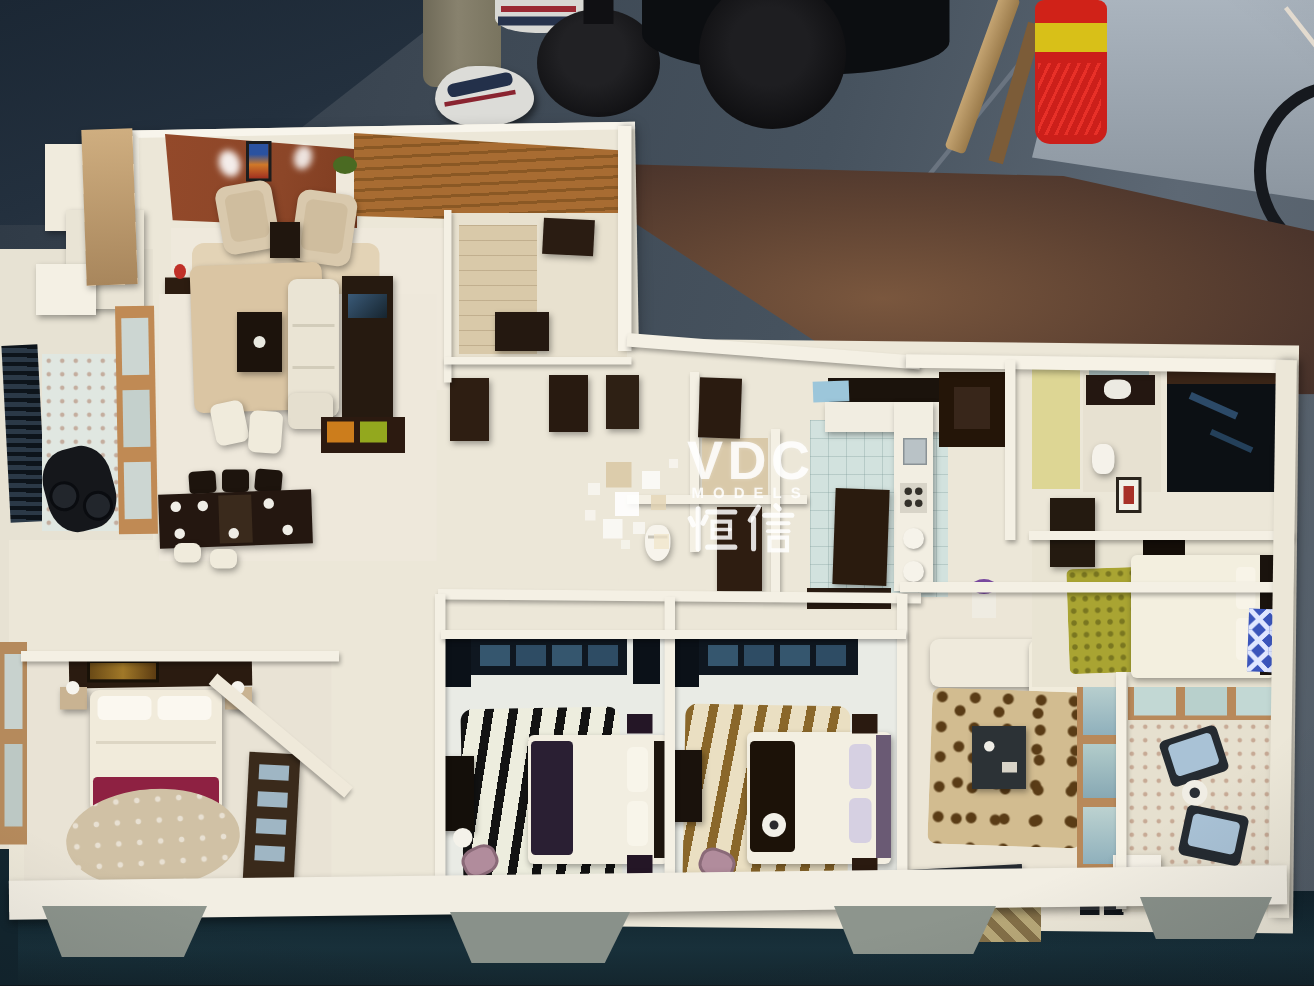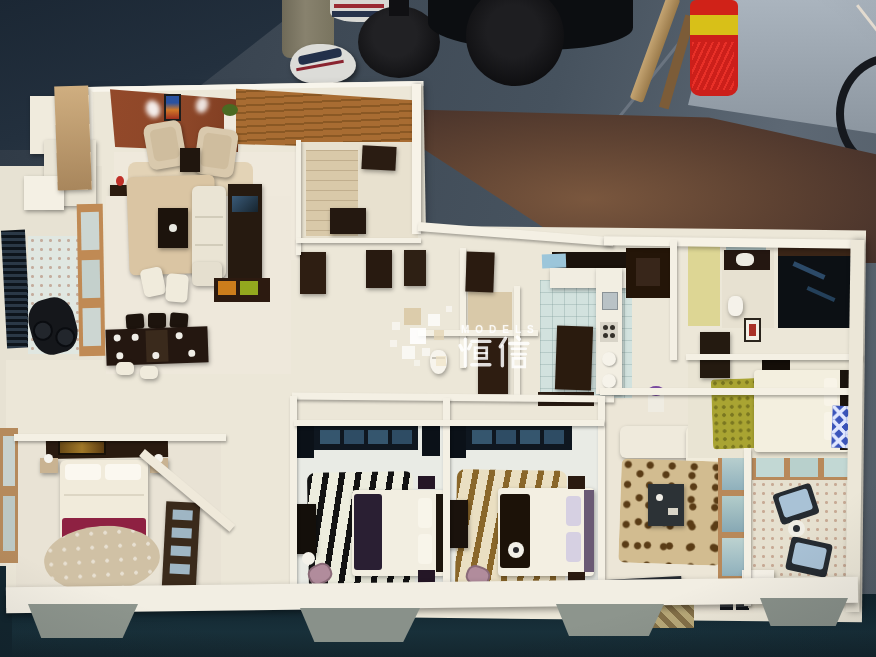--- a/index.html
+++ b/index.html
@@ -371,20 +371,21 @@
       <div style="left:2px;top:24px;width:8px;height:8px;background:rgba(255,255,255,.55);"></div>
       <div style="left:20px;top:30px;width:16px;height:16px;background:rgba(255,255,255,.88);"></div>
       <div style="left:44px;top:32px;width:10px;height:10px;background:rgba(228,212,180,.8);"></div>
       <div style="left:0;top:42px;width:7px;height:7px;background:rgba(255,255,255,.5);"></div>
       <div style="left:12px;top:48px;width:13px;height:13px;background:rgba(255,255,255,.7);"></div>
       <div style="left:32px;top:50px;width:8px;height:8px;background:rgba(255,255,255,.6);"></div>
       <div style="left:24px;top:62px;width:6px;height:6px;background:rgba(255,255,255,.45);"></div>
       <div style="left:46px;top:58px;width:10px;height:10px;background:rgba(240,228,200,.7);"></div>
       <div style="left:56px;top:8px;width:6px;height:6px;background:rgba(255,255,255,.5);"></div>
     </div>
+    <div class="wm-txt" style="left:68px;top:0;font-size:36px;font-weight:bold;letter-spacing:3px;">VDC</div>
     <div class="wm-txt" style="left:71px;top:38px;font-size:10px;font-weight:bold;letter-spacing:6px;">MODELS</div>
     <span style="left:0;top:0;width:1px;height:1px;overflow:hidden;clip-path:inset(100%);">恒信</span>
     <svg style="left:68px;top:48px;" width="34" height="36" viewBox="0 0 32 32" stroke="rgba(255,255,255,.85)" stroke-width="3.2" fill="none" stroke-linecap="round">
       <line x1="7" y1="4" x2="7" y2="29"></line>
       <line x1="2" y1="10" x2="4" y2="14"></line>
       <line x1="12" y1="9" x2="10" y2="13"></line>
       <line x1="13" y1="6" x2="30" y2="6"></line>
       <rect x="16" y="12" width="11" height="10" stroke-width="2.6"></rect>
       <line x1="16" y1="17" x2="27" y2="17" stroke-width="2.2"></line>
       <line x1="13" y1="28" x2="30" y2="28"></line>

